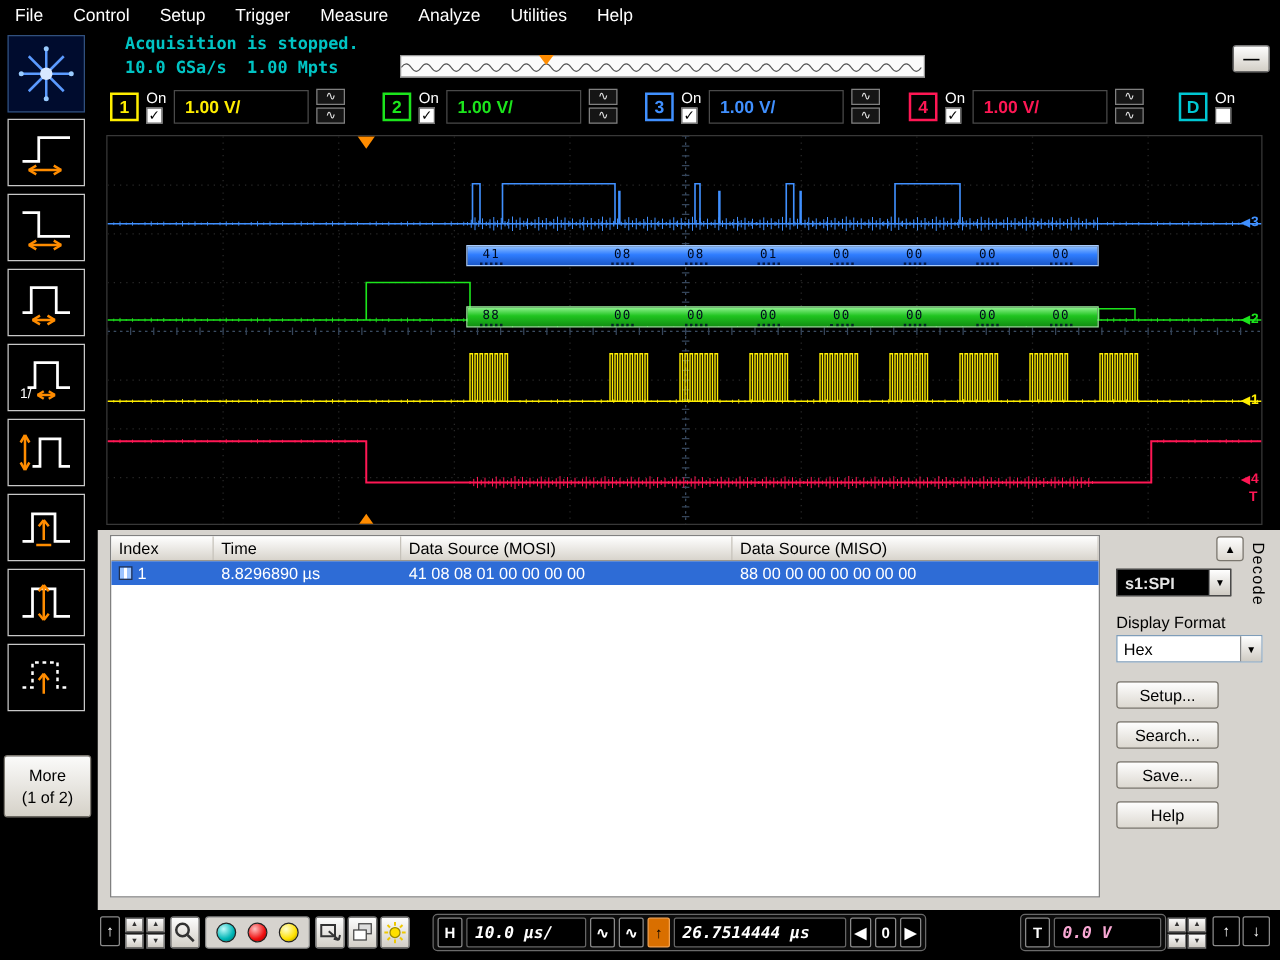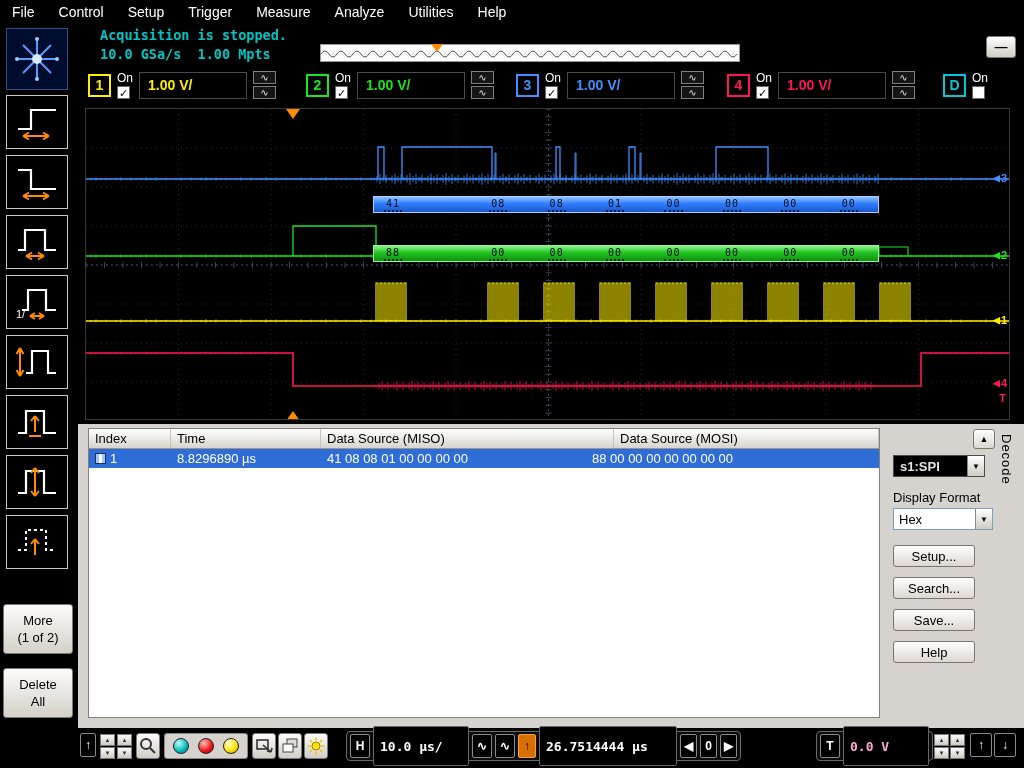--- a/index.html
+++ b/index.html
@@ -54,37 +54,37 @@
   .td{padding:0 6px;font-size:13px;white-space:nowrap;overflow:hidden;display:flex;align-items:center;gap:4px;}
   .c-index{width:82px;flex:none;} .c-time{width:150px;flex:none;} .c-mosi{width:265px;flex:none;} .c-miso{flex:1;}
   .row-icon{width:11px;height:11px;background:repeating-linear-gradient(90deg,#9cc4ff 0 3px,#fff 3px 6px);border:1px solid #203050;flex:none;}
   .p-btn{position:absolute;left:815px;width:82px;height:22px;background:linear-gradient(#fefefe,#dcd8d0);border:1px solid #7b776f;border-radius:3px;font-size:13px;color:#000;display:flex;align-items:center;justify-content:center;}
   #panel-up{position:absolute;left:895px;top:5px;width:22px;height:20px;background:linear-gradient(#fefefe,#dcd8d0);border:1px solid #7b776f;border-radius:3px;font-size:9px;color:#000;display:flex;align-items:center;justify-content:center;}
   #decode-title{position:absolute;left:921px;top:10px;writing-mode:vertical-rl;font-size:13px;color:#000;letter-spacing:1px;}
   #src-combo{position:absolute;left:815px;top:31px;width:92px;height:22px;background:#000;border:1px solid #4a4a4a;display:flex;align-items:stretch;}
   #src-combo .val{flex:1;color:#e5e5e5;font-size:13px;font-weight:bold;display:flex;align-items:center;padding-left:6px;}
   .combo-arrow{width:17px;background:linear-gradient(#fff,#cfcbc3);border-left:1px solid #888;color:#000;font-size:8px;display:flex;align-items:center;justify-content:center;}
   #fmt-label{position:absolute;left:815px;top:66px;font-size:13px;color:#000;}
-  #fmt-combo{position:absolute;left:815px;top:84px;width:100px;height:22px;background:#fff;border:1px solid #7f9db9;display:flex;align-items:stretch;}
+  #fmt-combo{position:absolute;left:815px;top:84px;width:117px;height:22px;background:#fff;border:1px solid #7f9db9;display:flex;align-items:stretch;}
   #fmt-combo .val{flex:1;font-size:13px;color:#000;display:flex;align-items:center;padding-left:5px;}
   
   #bottombar{position:absolute;left:0;top:728px;width:1024px;height:40px;background:#000;z-index:6;}
   .tile{height:24px;background:#000;border:1px solid #8a8a8a;border-radius:2px;color:#fff;display:flex;align-items:center;justify-content:center;font-weight:bold;font-size:12px;}
   .bb-abs{position:absolute;top:733px;}
   #bottombar .bb-abs{top:5px;}
   .spinpair{position:absolute;top:6px;width:15px;display:flex;flex-direction:column;gap:1px;}
   .spin{width:15px;height:12px;background:linear-gradient(#fafafa,#cfcbc4);border:1px solid #7a7a7a;font-size:6px;line-height:10px;text-align:center;color:#333;}
   .gbtn{position:absolute;top:5px;height:26px;background:linear-gradient(#fdfdfd,#d2cec6);border:1px solid #7a7a7a;border-radius:3px;display:flex;align-items:center;justify-content:center;}
   #bb-circles{position:absolute;left:164px;top:5px;width:84px;height:26px;background:#d6d3ce;border:1px solid #888;border-radius:3px;display:flex;align-items:center;justify-content:center;gap:9px;}
   .circ{width:16px;height:16px;border-radius:50%;border:1px solid #222;}
   .circ.teal{background:radial-gradient(circle at 35% 30%,#bffbfb,#00b6b6 60%,#006a6a);}
   .circ.red{background:radial-gradient(circle at 35% 30%,#ffc0c0,#f01010 60%,#8d0000);}
   .circ.yellow{background:radial-gradient(circle at 35% 30%,#ffffd0,#ffe000 60%,#948300);}
   .bb-group{position:absolute;top:3px;height:30px;display:flex;align-items:center;gap:3px;background:#0c0c0c;border:1px solid #6a6a6a;border-radius:4px;padding:0 3px;}
-  .bb-read{height:40px;background:#000;border:1px solid #666;border-radius:2px;color:#fff;font-family:"DejaVu Sans Mono",monospace;font-weight:bold;font-size:13px;display:flex;align-items:center;padding:0 6px;white-space:pre;}
+  .bb-read{height:24px;background:#000;border:1px solid #666;border-radius:2px;color:#fff;font-family:"DejaVu Sans Mono",monospace;font-weight:bold;font-size:13px;display:flex;align-items:center;padding:0 6px;white-space:pre;font-style:italic;}
   .orange-tile{background:#d96f00;color:#000;border-color:#f0a050;}
   .red-text{color:#f9a8d4;}
 </style>
 </head>
 <body>
 
 <div id="app">
 
   <div id="menubar">
     <span class="menu-item">File</span>
@@ -183,24 +183,20 @@
           <path d="M4,27 H12 V7 H32 V27 H42" stroke="#fff" stroke-width="2" fill="none" stroke-dasharray="3,3"></path>
           <g stroke="#ff8c00" stroke-width="2">
             <path d="M21,32 V16" fill="none"></path>
             <path d="M21,16 l-4,5 M21,16 l4,5" fill="none"></path>
           </g>
         </svg>
     </div>
     <div class="side-btn" style="top:580px">
       <div>More</div>
       <div>(1 of 2)</div>
-    </div>
-    <div class="side-btn" style="top:644px">
-      <div>Delete</div>
-      <div>All</div>
     </div>
   </div>
 
   <div class="statusline" style="top:27px">Acquisition is stopped.</div>
   <div class="statusline" style="top:46px">10.0 GSa/s  1.00 Mpts</div>
   <div id="preview">
     <svg id="prevsvg" width="418" height="16">
         <path d="M0,9 Q4,3 8,9 T16,9 T24,9 T32,9 T40,9 T48,9 T56,9 T64,9 T72,9 T80,9 T88,9 T96,9 T104,9 T112,9 T120,9 T128,9 T136,9 T144,9 T152,9 T160,9 T168,9 T176,9 T184,9 T192,9 T200,9 T208,9 T216,9 T224,9 T232,9 T240,9 T248,9 T256,9 T264,9 T272,9 T280,9 T288,9 T296,9 T304,9 T312,9 T320,9 T328,9 T336,9 T344,9 T352,9 T360,9 T368,9 T376,9 T384,9 T392,9 T400,9 T408,9 T416,9" stroke="#555" fill="none" stroke-width="1"></path>
       </svg>
     <div id="preview-marker"></div>
@@ -381,22 +377,22 @@
         <span>4</span>
       </div>
     <div id="tmark" style="top:283px"><span>T</span></div>
   </div>
 
   <div id="lower">
     <div id="listing">
       <div class="thead">
         <div class="th c-index">Index</div>
         <div class="th c-time">Time</div>
+        <div class="th c-mosi">Data Source (MOSI)</div>
         <div class="th c-miso">Data Source (MISO)</div>
-        <div class="th c-mosi">Data Source (MOSI)</div>
       </div>
       <div class="trow selected">
         <div class="td c-index">
             <span class="row-icon"></span>
             <span>1</span>
           </div>
         <div class="td c-time">8.8296890 µs</div>
         <div class="td c-mosi">41 08 08 01 00 00 00 00</div>
         <div class="td c-miso">88 00 00 00 00 00 00 00</div>
       </div>

